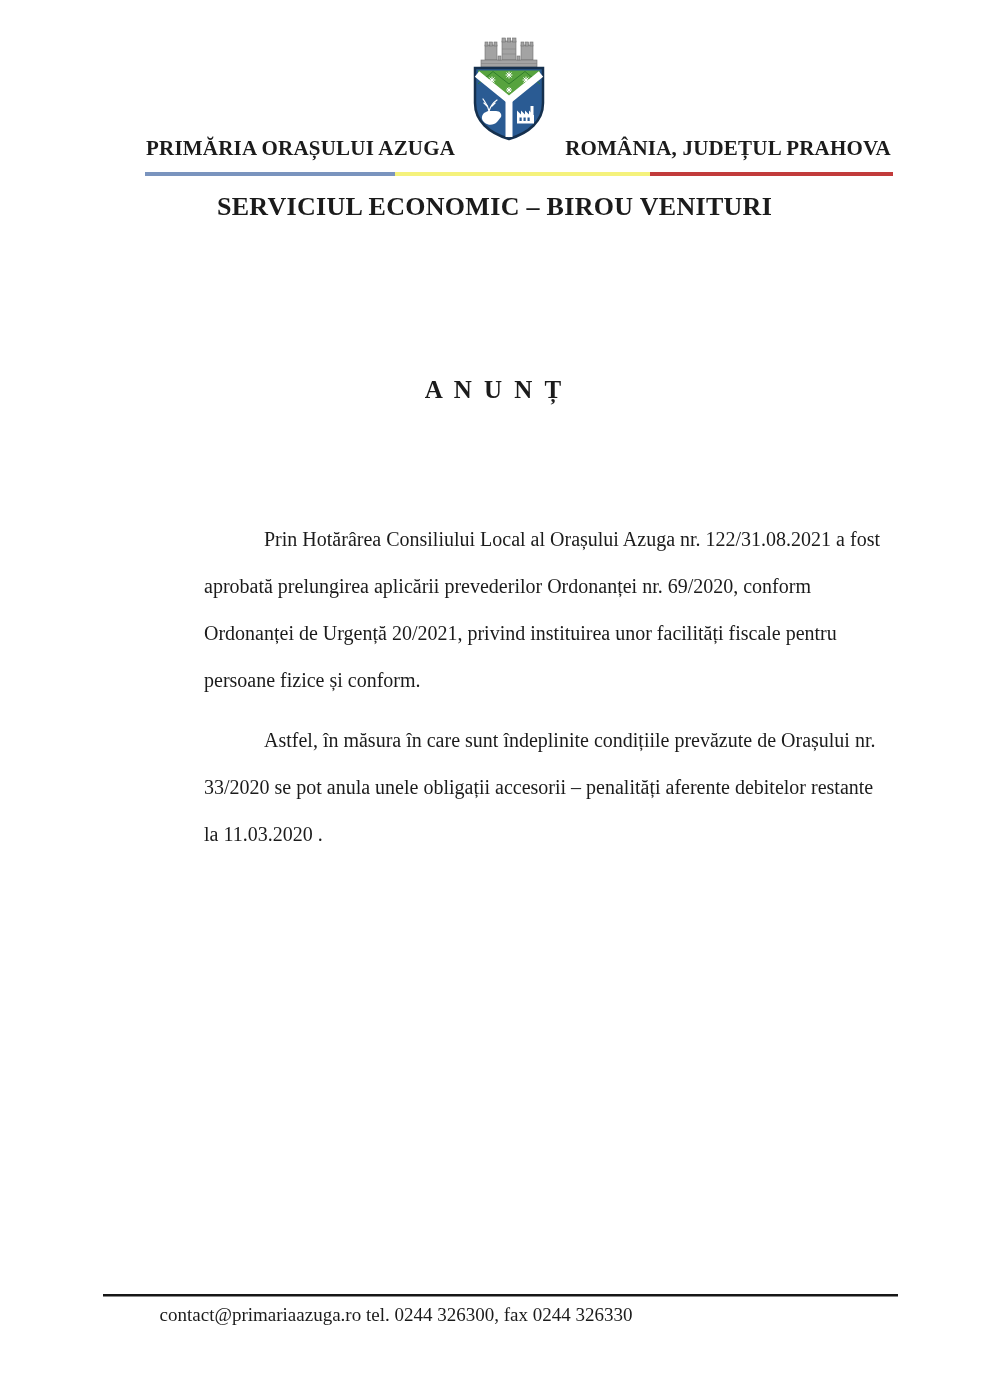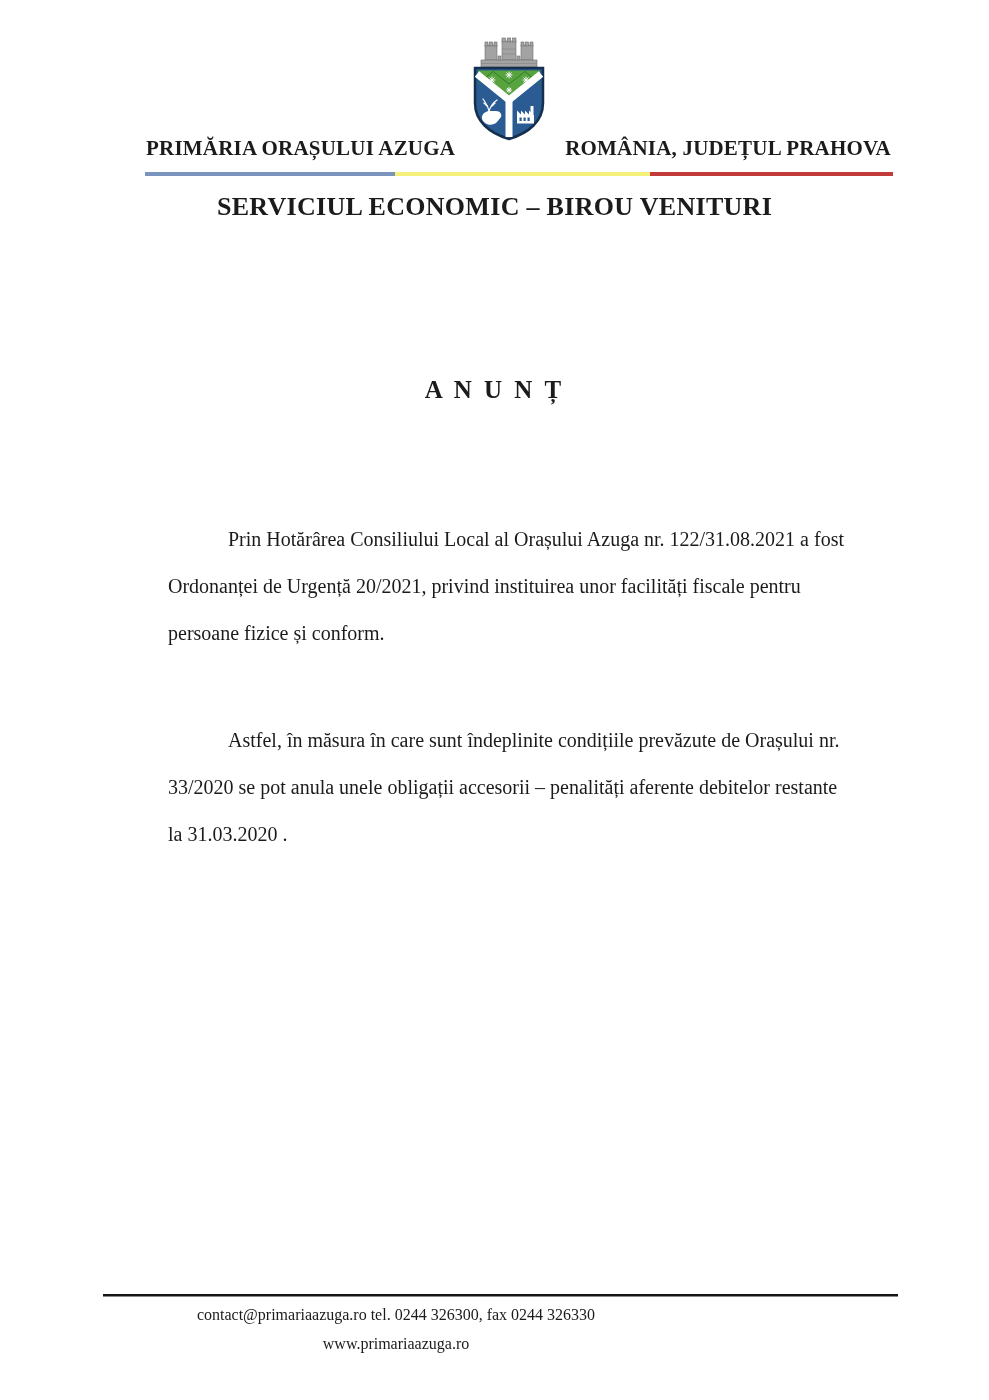--- a/index.html
+++ b/index.html
@@ -60,37 +60,37 @@
   }
   .body-paragraph {
     position: absolute;
     left: 168px;
     width: 745px;
     font-size: 20px;
     line-height: 47px;
   }
   .p1 { top: 516px; }
   .p2 { top: 717px; }
-  .body-paragraph .line { white-space: nowrap; }
+  .body-paragraph .line { white-space: nowrap; margin-left: 36px; }
   .body-paragraph .line.indent { padding-left: 60px; }
   .footer-rule {
     position: absolute;
     left: 103px;
     top: 1294px;
     width: 795px;
     height: 0;
     border-top: 2px solid #161616;
     border-bottom: 1px solid #8a8a8a;
   }
   .footer-text {
     position: absolute;
     left: 0; top: 1300px;
     width: 792px;
     text-align: center;
-    font-size: 16px;
+    font-size: 19px;
     line-height: 29px;
   }
 </style>
 </head>
 <body>
 
 <div class="page">
 
   <svg class="emblem" viewBox="0 0 76 104" xmlns="http://www.w3.org/2000/svg">
 
@@ -184,29 +184,29 @@
     <div class="seg-yellow" style="background: rgb(245, 242, 124);"></div>
     <div class="seg-red" style="background: rgb(194, 59, 59);"></div>
   </div>
 
   <div class="department-title">SERVICIUL ECONOMIC – BIROU VENITURI</div>
 
   <div class="announcement-title">A N U N Ț</div>
 
   <div class="body-paragraph p1">
     <div class="line indent">Prin Hotărârea Consiliului Local al Orașului Azuga nr. 122/31.08.2021 a fost</div>
+    <div class="line">aprobată prelungirea aplicării prevederilor Ordonanței nr. 69/2020, conform</div>
     <div class="line">Ordonanței de Urgență 20/2021, privind instituirea unor facilități fiscale pentru</div>
     <div class="line">persoane fizice și conform.</div>
   </div>
 
   <div class="body-paragraph p2">
     <div class="line indent">Astfel, în măsura în care sunt îndeplinite condițiile prevăzute de Orașului nr.</div>
     <div class="line">33/2020 se pot anula unele obligații accesorii – penalități aferente debitelor restante</div>
-    <div class="line">la 31.03.2020 .</div>
+    <div class="line">la 11.03.2020 .</div>
   </div>
 
   <div class="footer-rule"></div>
   <div class="footer-text">
     <div>contact@primariaazuga.ro tel. 0244 326300, fax 0244 326330</div>
-    <div>www.primariaazuga.ro</div>
   </div>
 
 </div>
 
 </body></html>

